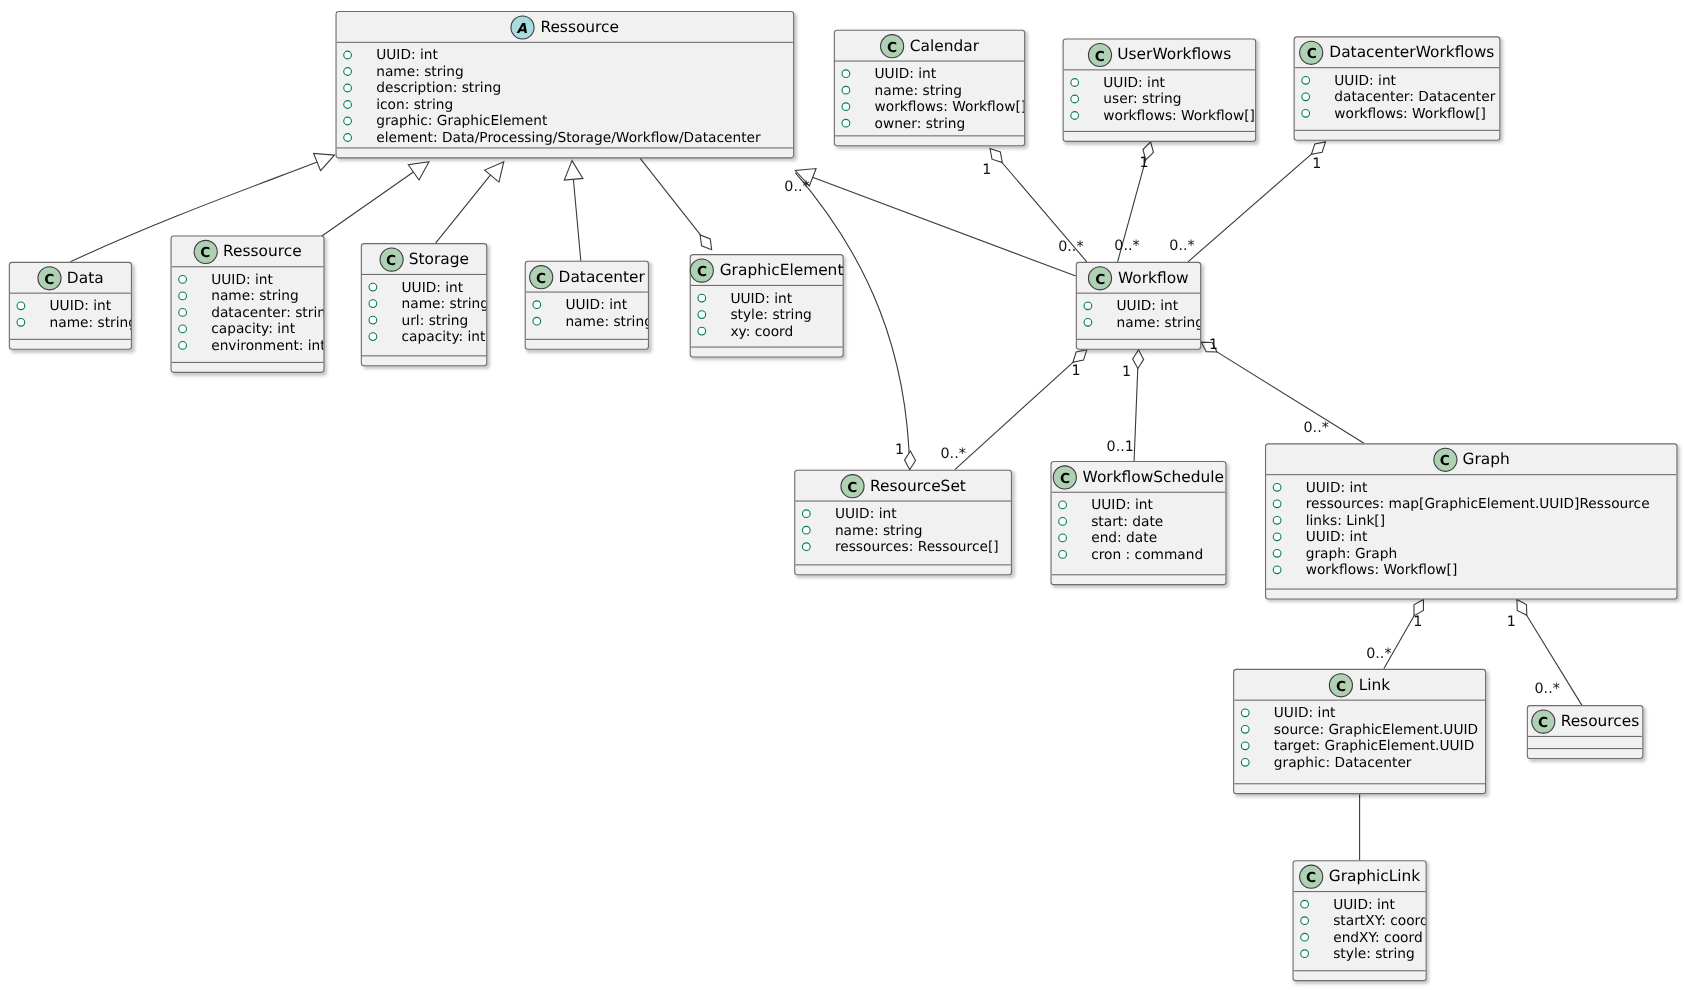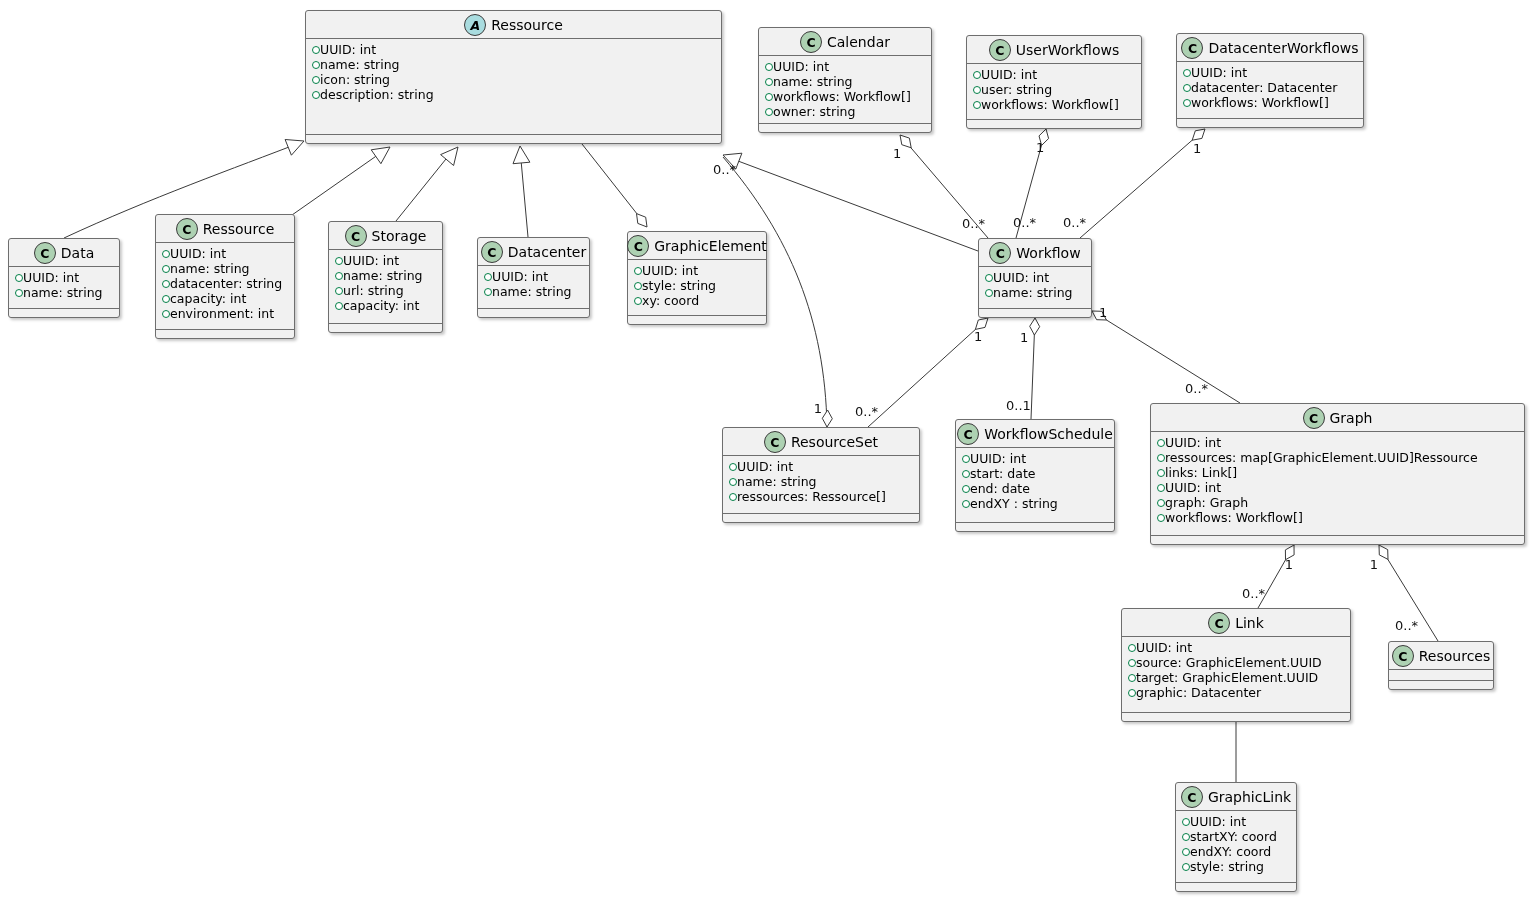--- a/index.html
+++ b/index.html
@@ -46,21 +46,21 @@
   .spot.class-spot{background:#ADD1B2;}
   .spot.abstract-spot{background:#A9DCDF;font-style:italic;}
   .uml-attrs{
     flex:1 1 auto;
     padding:3px 7px 1px 6px;
     overflow:hidden;
   }
   .uml-attr{
     display:flex;
     align-items:center;
-    gap:0;
+    gap:22px;
     line-height:15px;
     font-size:12.5px;
     color:#000;
     white-space:nowrap;
   }
   .fdot{
     flex:0 0 auto;
     width:6px;height:6px;
     border-radius:50%;
     border:1.4px solid #038048;
@@ -141,25 +141,33 @@
           <div class="uml-attr">
             <span class="fdot"></span>
             <span>UUID: int</span>
           </div>
           <div class="uml-attr">
             <span class="fdot"></span>
             <span>name: string</span>
           </div>
           <div class="uml-attr">
             <span class="fdot"></span>
+            <span>description: string</span>
+          </div>
+          <div class="uml-attr">
+            <span class="fdot"></span>
             <span>icon: string</span>
           </div>
           <div class="uml-attr">
             <span class="fdot"></span>
-            <span>description: string</span>
+            <span>graphic: GraphicElement</span>
+          </div>
+          <div class="uml-attr">
+            <span class="fdot"></span>
+            <span>element: Data/Processing/Storage/Workflow/Datacenter</span>
           </div>
         </div>
         <div class="uml-footer"></div>
       </div>
       <div class="uml-class" style="left: 758px; top: 27px; width: 174px; height: 106px;">
         <div class="uml-title">
           <span class="spot class-spot">C</span>
           <span class="uml-name">Calendar</span>
         </div>
         <div class="uml-attrs">
@@ -384,21 +392,21 @@
           <div class="uml-attr">
             <span class="fdot"></span>
             <span>start: date</span>
           </div>
           <div class="uml-attr">
             <span class="fdot"></span>
             <span>end: date</span>
           </div>
           <div class="uml-attr">
             <span class="fdot"></span>
-            <span>endXY : string</span>
+            <span>cron : command</span>
           </div>
         </div>
         <div class="uml-footer"></div>
       </div>
       <div class="uml-class" style="left: 1150px; top: 403px; width: 375px; height: 142px;">
         <div class="uml-title">
           <span class="spot class-spot">C</span>
           <span class="uml-name">Graph</span>
         </div>
         <div class="uml-attrs">

